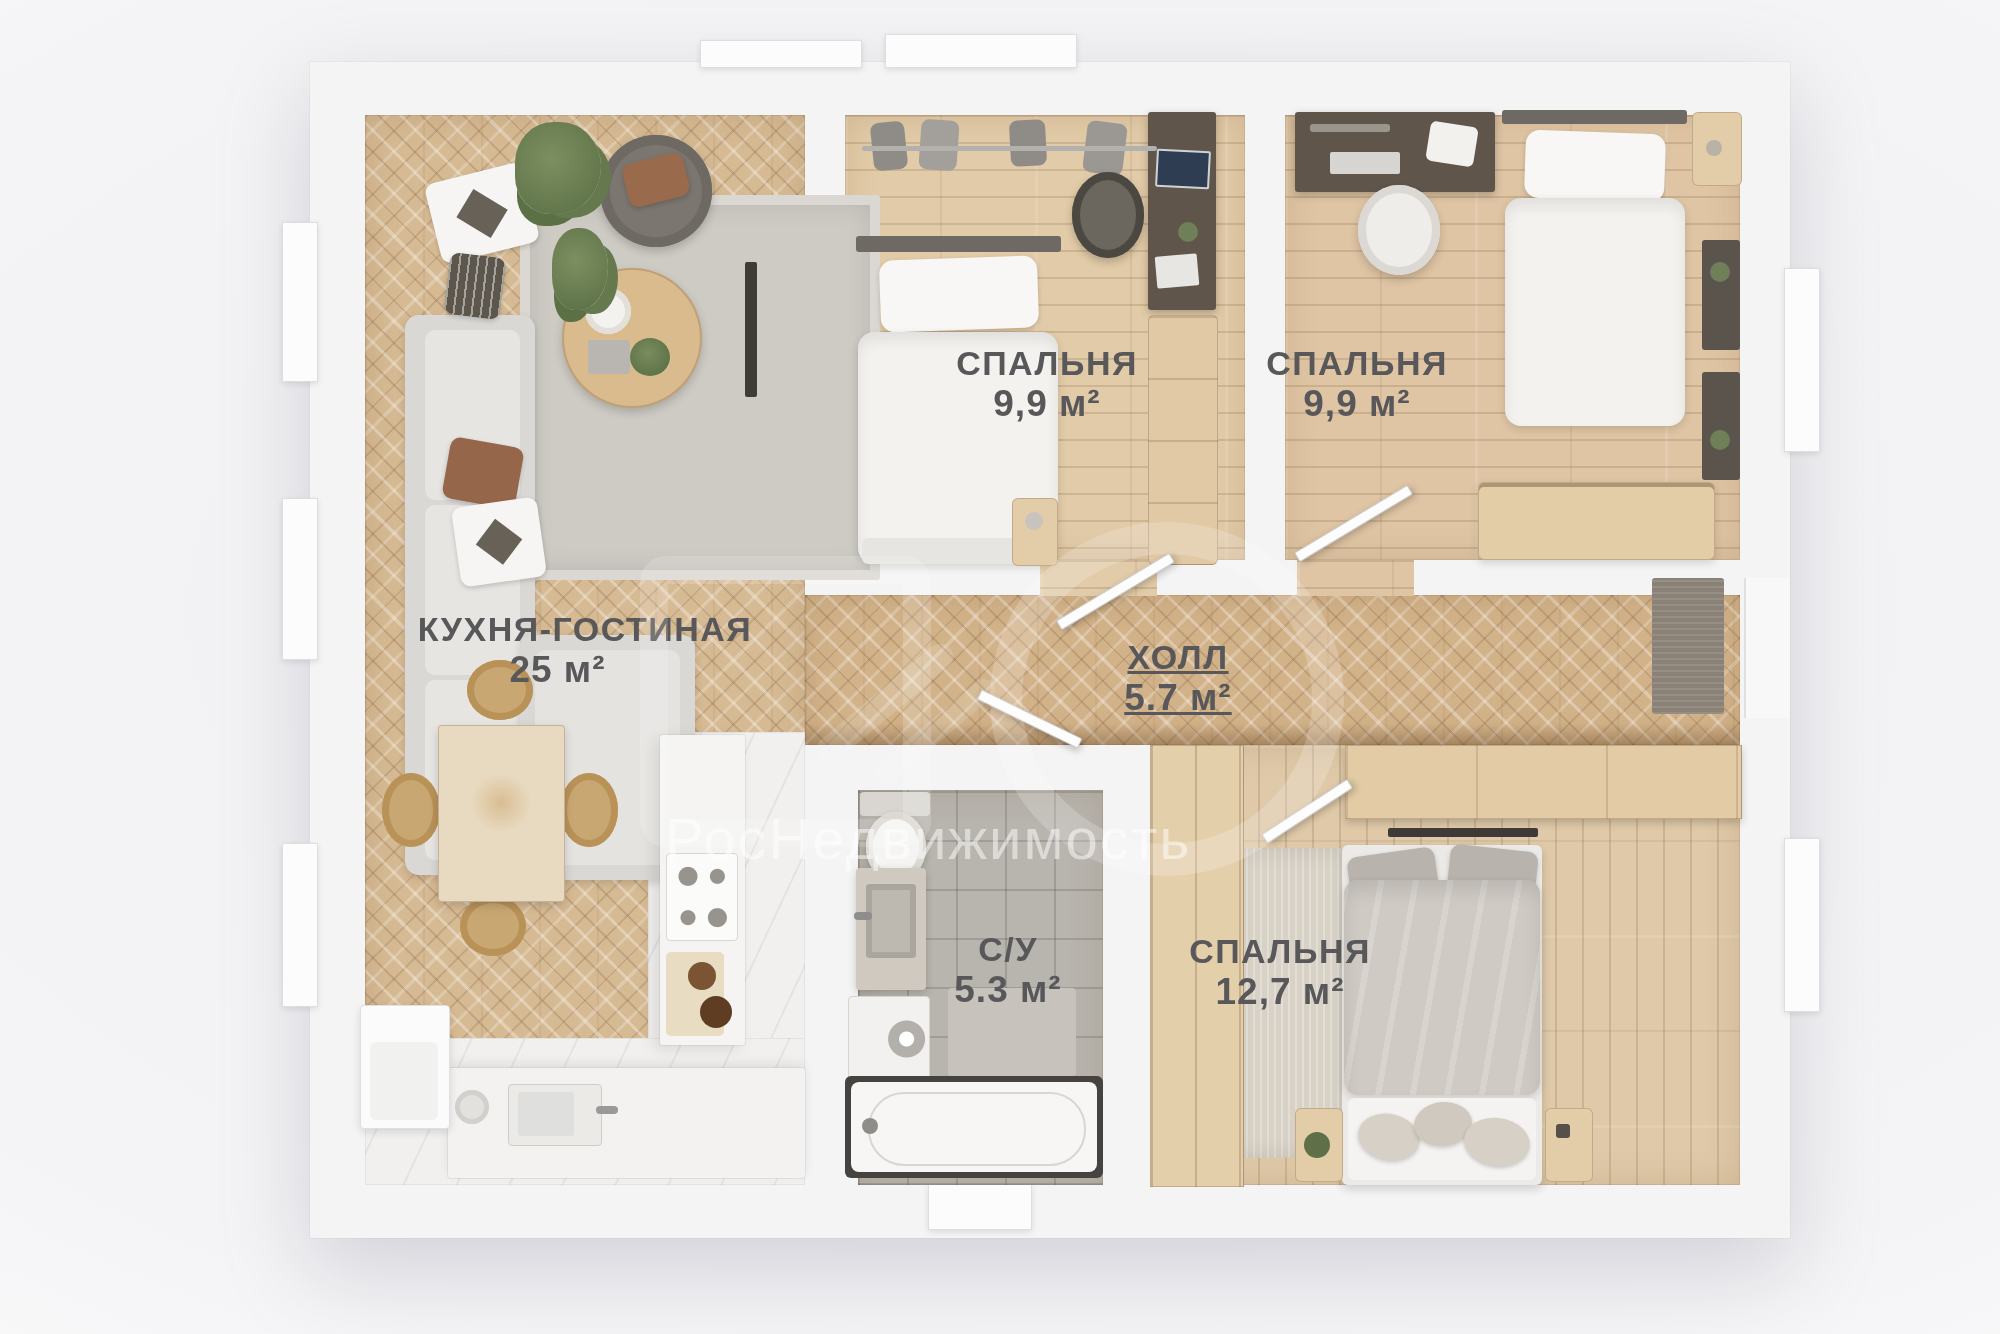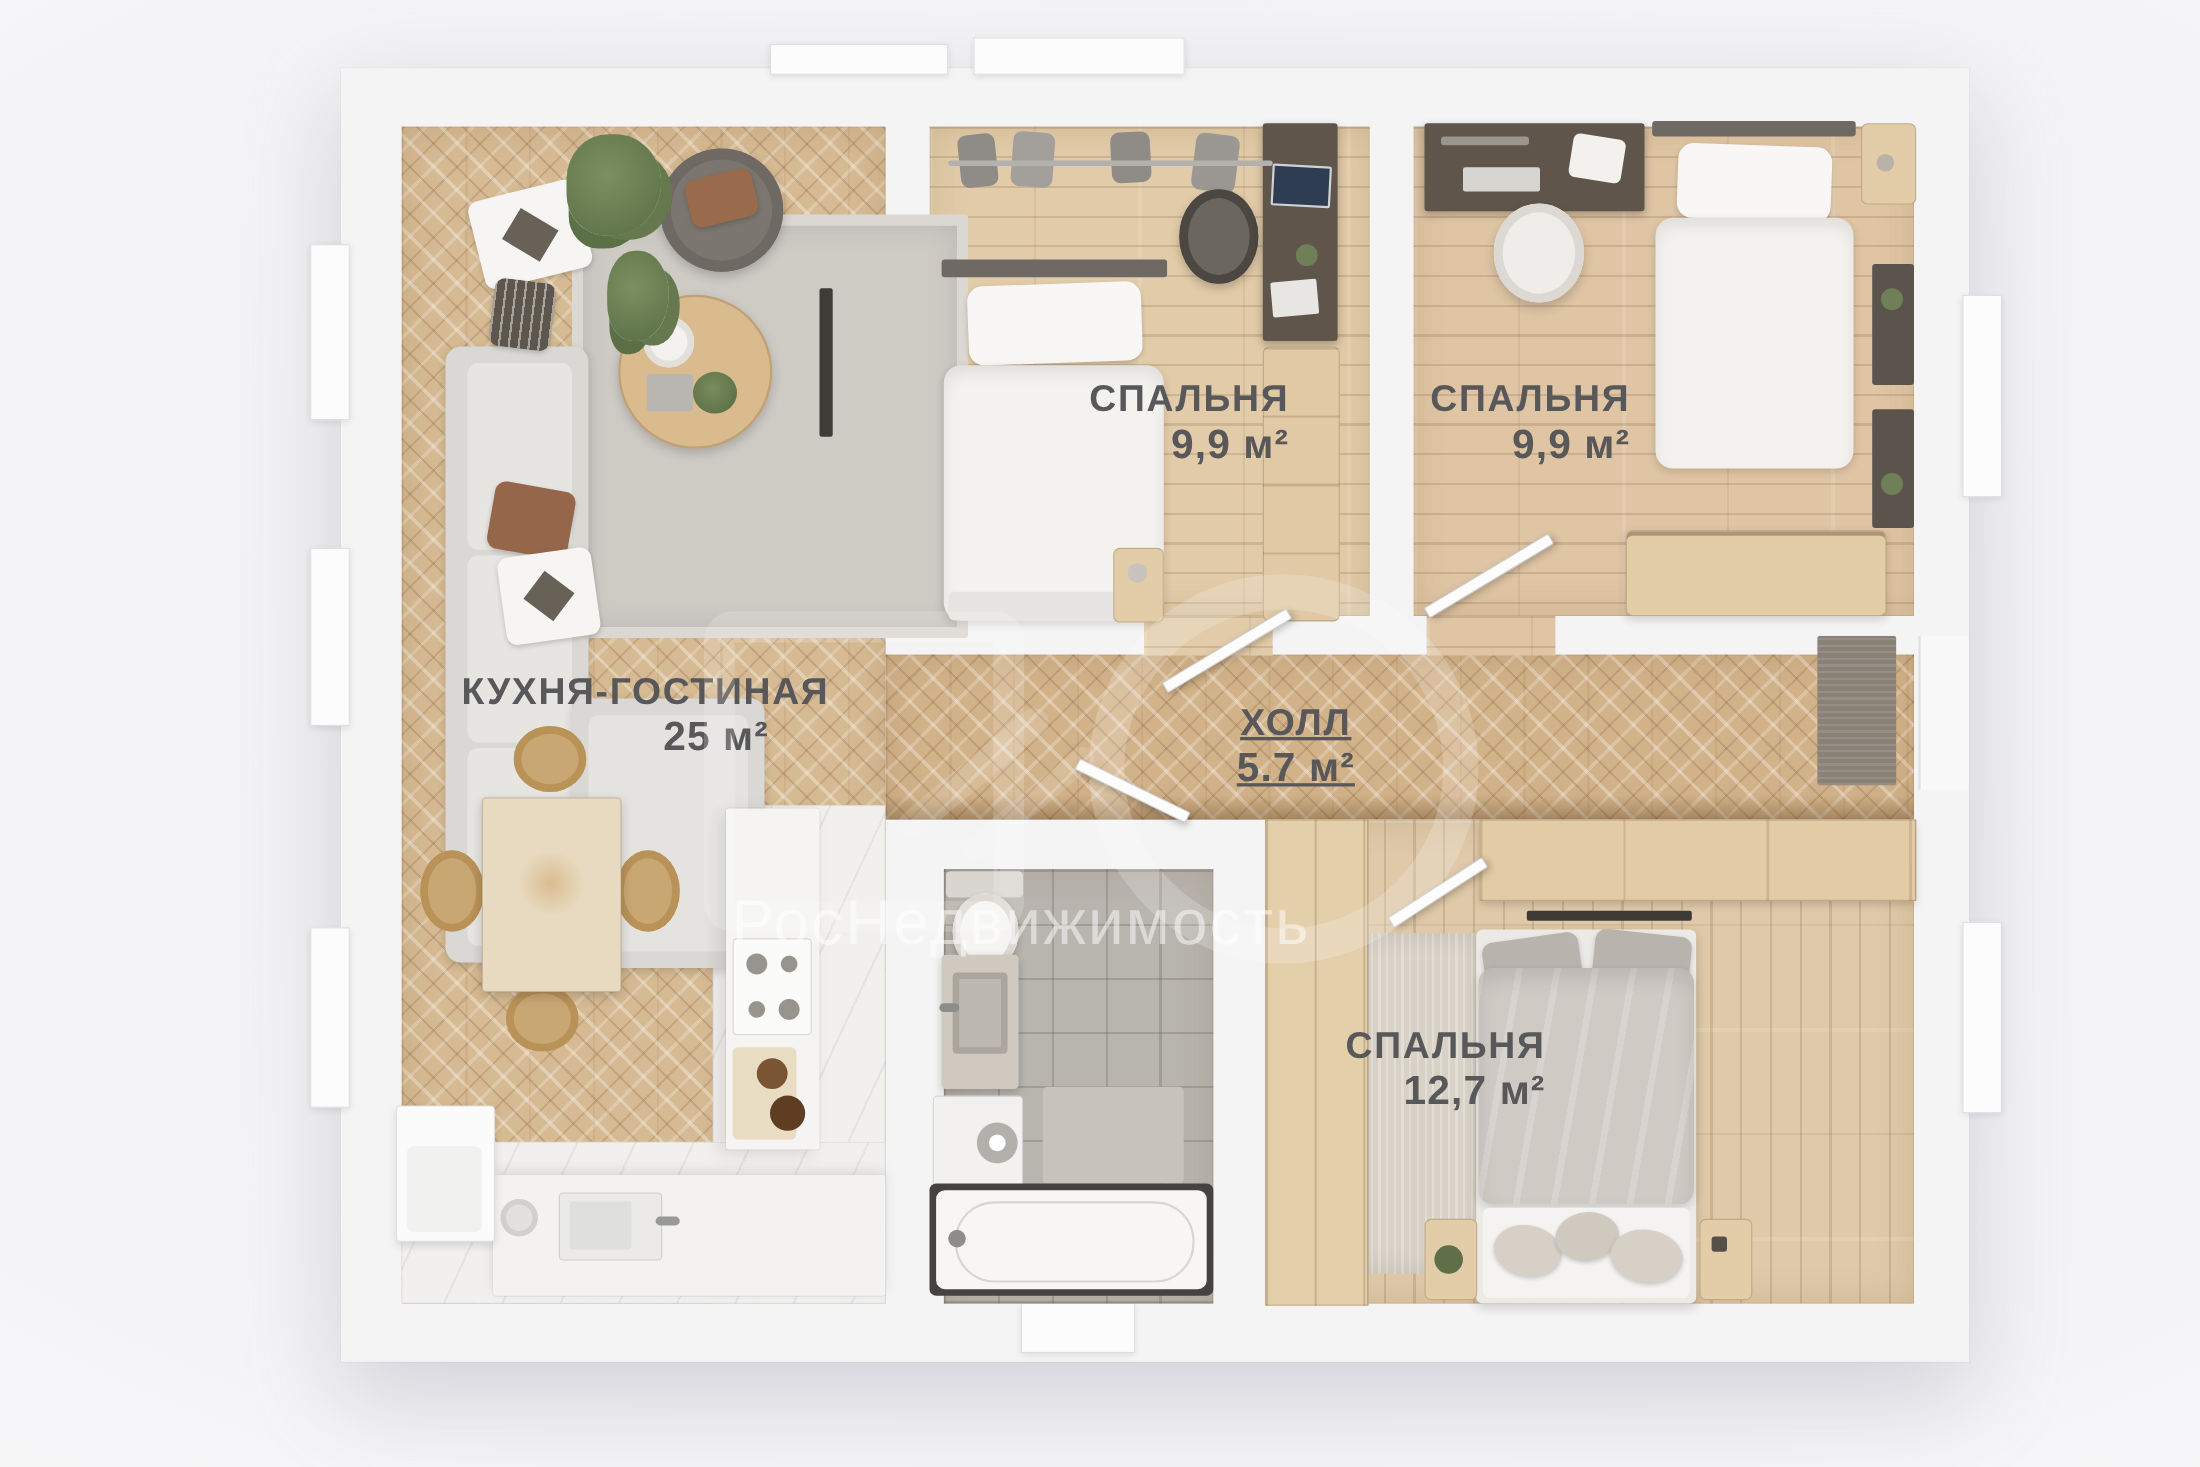--- a/index.html
+++ b/index.html
@@ -58,21 +58,21 @@
   .pw::after{content:"";position:absolute;left:30%;top:30%;width:40%;height:40%;background:#4e463c;transform:rotate(45deg);opacity:.85;}
   .pdark{background:#5c564d;background-image:repeating-linear-gradient(90deg, rgba(255,255,255,.45) 0 2px, transparent 2px 9px);}
   .pbrown{background:#96664a;}
   .door{position:absolute;height:9px;background:#fdfdfd;border:1px solid #cfcfd2;box-shadow:2px 3px 7px rgba(0,0,0,.22);z-index:40;border-radius:2px;}
   .plant{background:radial-gradient(circle at 42% 40%, #7b8f60, #5a6e45);border-radius:48% 52% 56% 44%;box-shadow:16px 10px 0 -6px #66794e, -6px 20px 0 -8px #5c7046;z-index:16;}
   .shadowstrip{background:linear-gradient(180deg, rgba(82,52,22,.0), rgba(82,52,22,.30));z-index:8;}
   
   .lbl{position:absolute;z-index:55;font-weight:bold;color:#58585b;line-height:1.14;letter-spacing:1.5px;}
   .lbl .nm{font-size:34px;display:block;}
   .lbl .ar{font-size:37px;display:block;letter-spacing:1px;}
-  .r{text-align:right;}
+  .r{text-align:center;}
   .c{text-align:center;}
   .wm{position:absolute;z-index:60;color:rgba(255,255,255,.50);font-size:58px;letter-spacing:2px;white-space:nowrap;}
   .wmshape{position:absolute;z-index:58;}
 </style>
 </head>
 <body>
 
 <div id="canvas">
 
   <div class="abs plan" style="left:310px;top:62px;width:1480px;height:1176px;"></div>
@@ -219,20 +219,24 @@
     <span class="ar">9,9 м²</span>
   </div>
   <div class="lbl r" style="left:1232px;top:344px;width:250px;">
     <span class="nm">СПАЛЬНЯ</span>
     <span class="ar">9,9 м²</span>
   </div>
   <div class="lbl c" style="left:1078px;top:638px;width:200px;text-decoration:underline;">
     <span class="nm">ХОЛЛ</span>
     <span class="ar">5.7 м²</span>
   </div>
+  <div class="lbl c" style="left:928px;top:930px;width:160px;">
+    <span class="nm">С/У</span>
+    <span class="ar">5.3 м²</span>
+  </div>
   <div class="lbl r" style="left:1155px;top:932px;width:250px;">
     <span class="nm">СПАЛЬНЯ</span>
     <span class="ar">12,7 м²</span>
   </div>
 
   <div class="wmshape" style="left:990px;top:522px;width:290px;height:290px;border:32px solid rgba(255,255,255,.20);border-radius:50%;"></div>
   <div class="wmshape" style="left:640px;top:556px;width:235px;height:235px;border:28px solid rgba(255,255,255,.17);border-radius:26px;"></div>
   <div class="wmshape" style="left:800px;top:690px;width:170px;height:26px;background:rgba(255,255,255,.15);transform:rotate(-40deg);border-radius:13px;"></div>
   <div class="wmshape" style="left:860px;top:720px;width:150px;height:22px;background:rgba(255,255,255,.13);transform:rotate(-40deg);border-radius:11px;"></div>
   <div class="wm" style="left:665px;top:805px;">РосНедвижимость</div>

